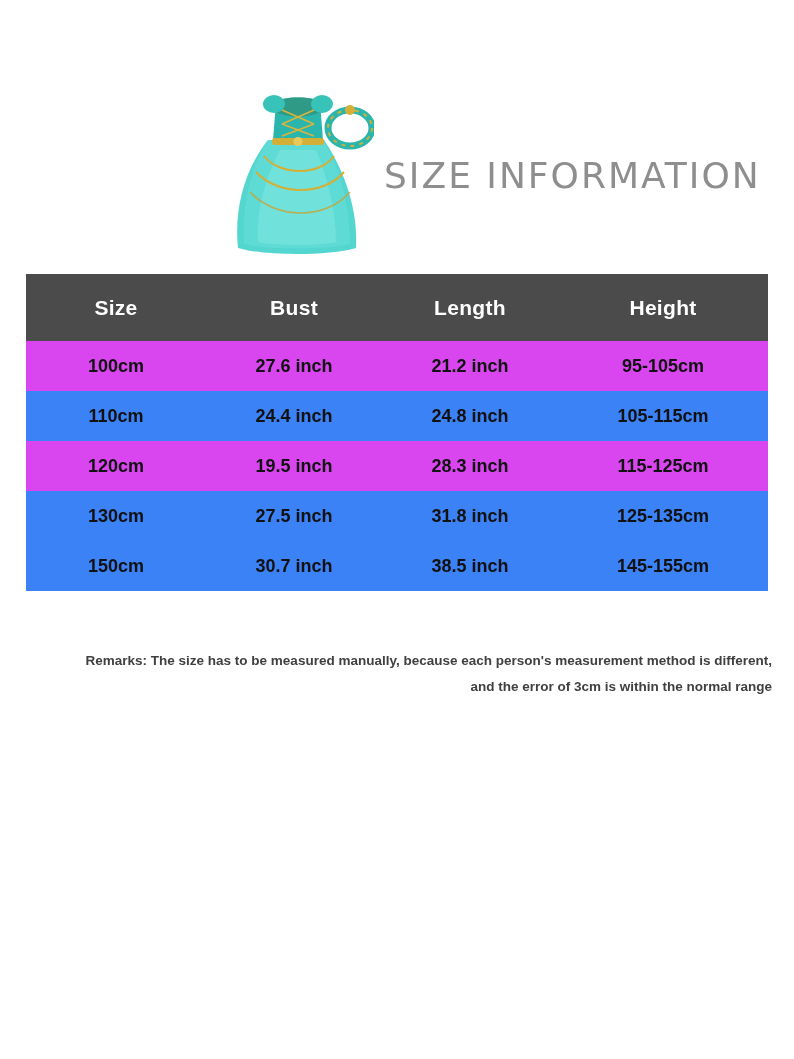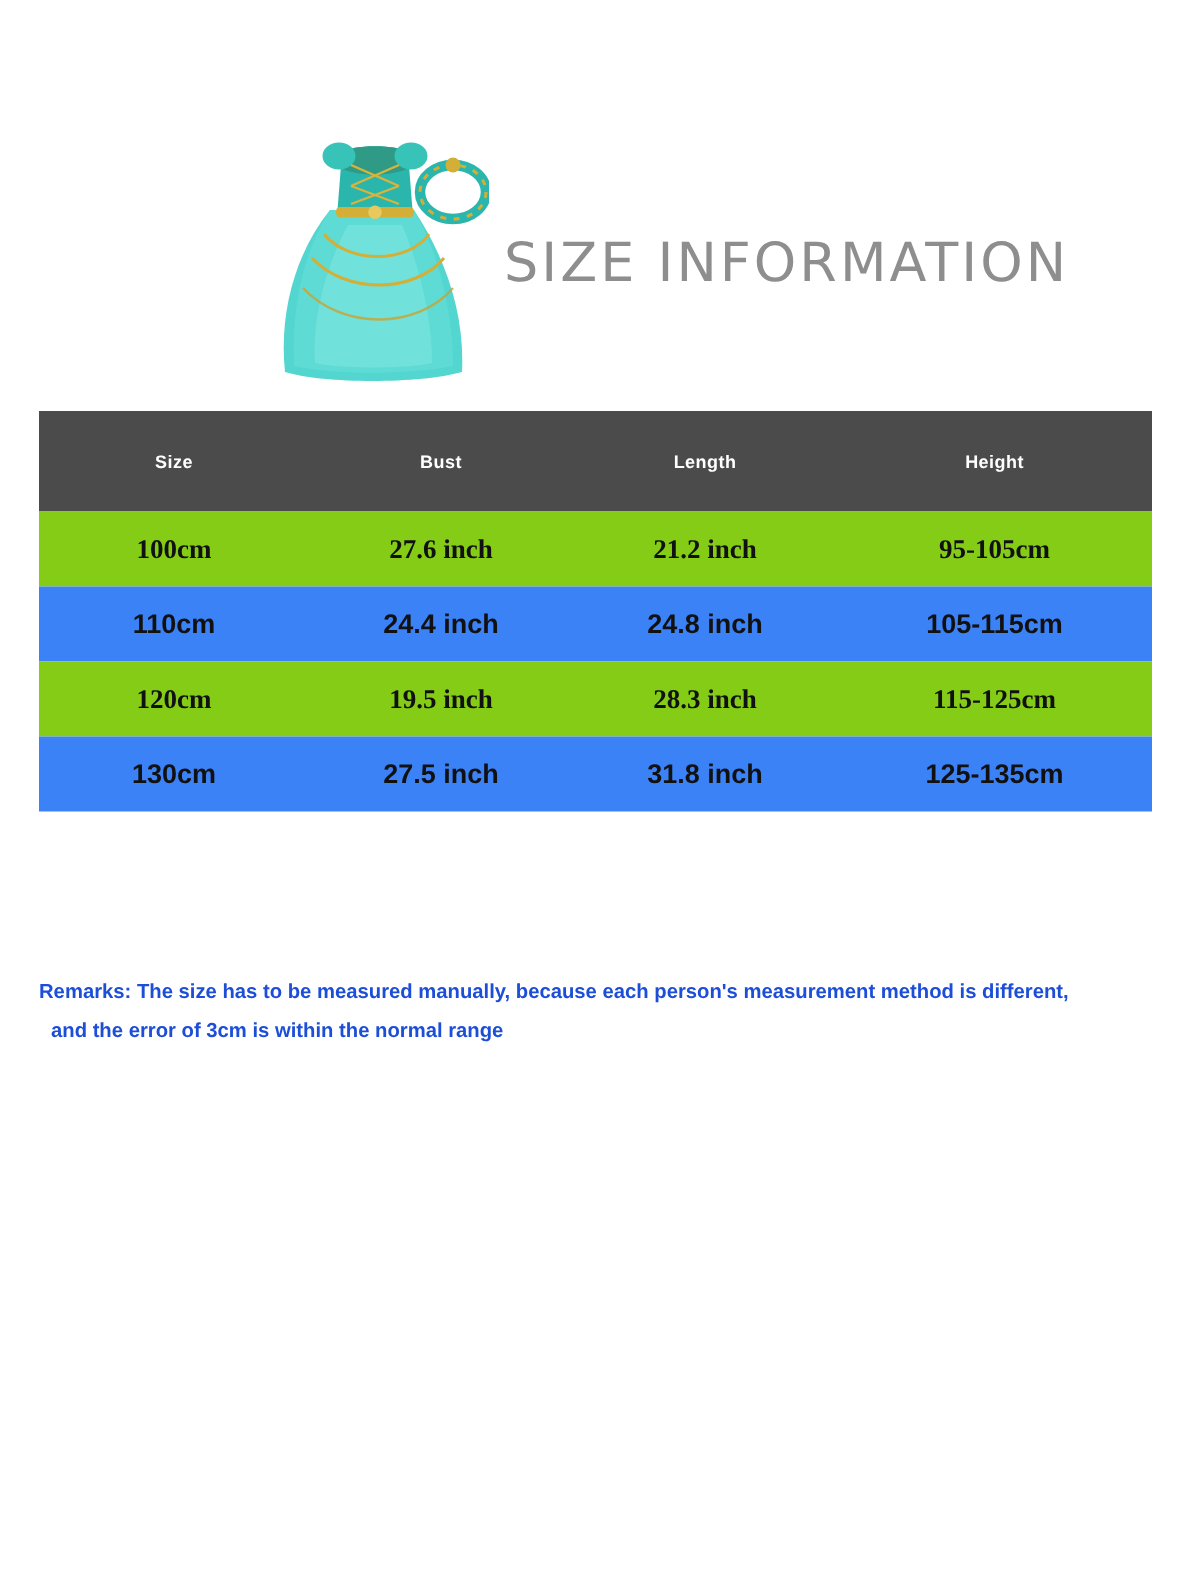--- a/index.html
+++ b/index.html
@@ -19,20 +19,21 @@
   .page {
     width: 794px;
     height: 1059px;
     position: relative;
   }
 
   
   .header {
     position: relative;
     height: 270px;
+    margin-left: 48px;
   }
 
   .product-illustration {
     position: absolute;
     left: 176px;
     top: 80px;
     width: 150px;
     height: 180px;
   }
 
@@ -58,40 +59,39 @@
 
   table.size-table {
     border-collapse: collapse;
     width: 742px;
     table-layout: fixed;
   }
 
   table.size-table thead th {
     background: #4b4b4b;
     color: #ffffff;
-    font-size: 12px;
+    font-size: 21px;
     font-weight: 700;
     height: 65px;
     text-align: center;
     font-family: "Liberation Sans", sans-serif;
     letter-spacing: 0.3px;
   }
 
   table.size-table tbody td {
     height: 48px;
     text-align: center;
     font-size: 18px;
     font-weight: 700;
     color: #111111;
     font-family: "Liberation Sans", sans-serif;
   }
 
   table.size-table tbody tr.odd td {
-    background: #84cc16;
-    font-family: Liberation Serif, serif;
+    background: #d946ef;
   }
   table.size-table tbody tr.even td {
     background: #3b82f6;
   }
 
   col.c-size   { width: 180px; }
   col.c-bust   { width: 176px; }
   col.c-length { width: 176px; }
   col.c-height { width: 210px; }
 
@@ -113,22 +113,23 @@
 
   
   .remarks {
     position: absolute;
     left: 26px;
     top: 648px;
     width: 746px;
     font-size: 13.5px;
     font-weight: 700;
     line-height: 1.9;
-    color: #1d4ed8;
-    font-family: "Liberation Sans", sans-serif;
+    color: #404040;
+    font-family: "Liberation Sans", sans-serif;
+    text-align: right;
   }
   .remarks .line2 {
     display: block;
     padding-left: 8px;
   }
 
   
   .dress-svg { display: block; }
 </style>
 </head>
@@ -205,20 +206,26 @@
           <td class="cell-inch">19.5 inch</td>
           <td class="cell-inch">28.3 inch</td>
           <td class="cell-range">115-125cm</td>
         </tr>
         <tr class="even">
           <td class="cell-cm">130cm</td>
           <td class="cell-inch">27.5 inch</td>
           <td class="cell-inch">31.8 inch</td>
           <td class="cell-range">125-135cm</td>
         </tr>
+        <tr class="even">
+          <td class="cell-cm">150cm</td>
+          <td class="cell-inch">30.7 inch</td>
+          <td class="cell-inch">38.5 inch</td>
+          <td class="cell-range">145-155cm</td>
+        </tr>
       </tbody>
     </table>
   </div>
 
   <div class="remarks">
     <span>Remarks: The size has to be measured manually, because each person's measurement method is different,</span>
     <span class="line2">and the error of 3cm is within the normal range</span>
   </div>
 
 </div>

